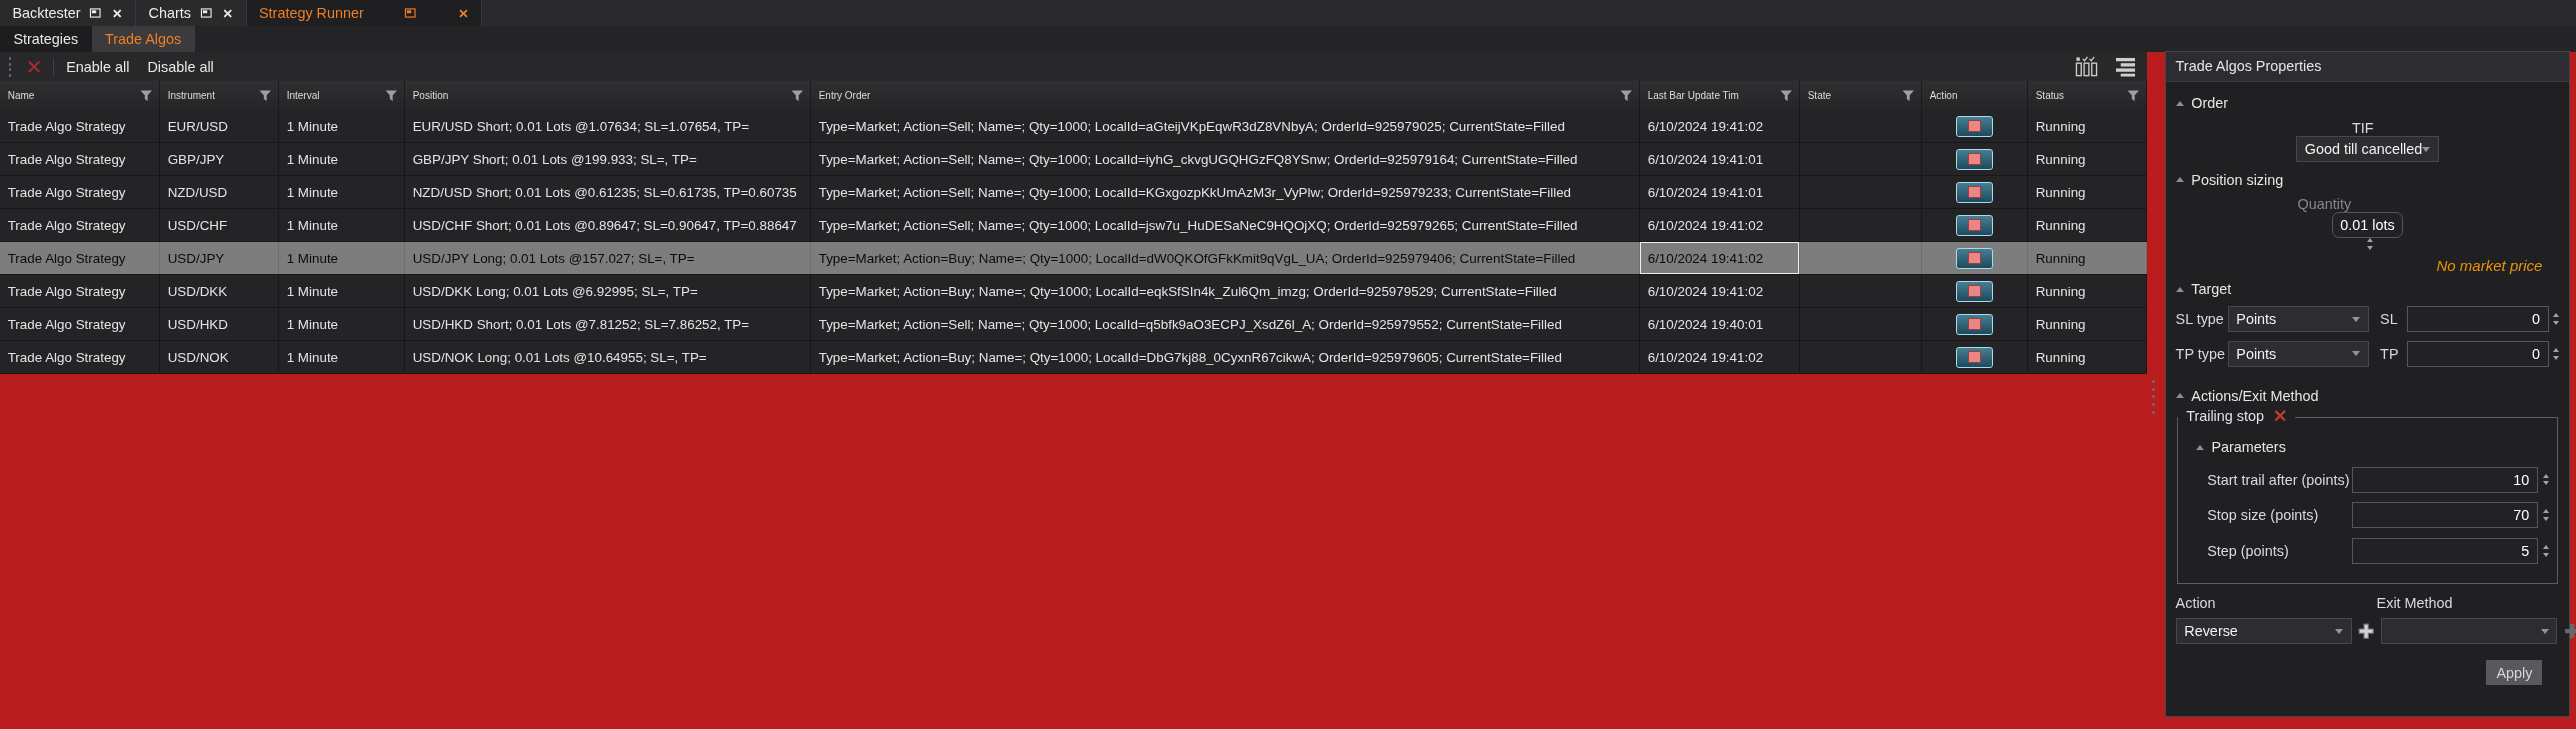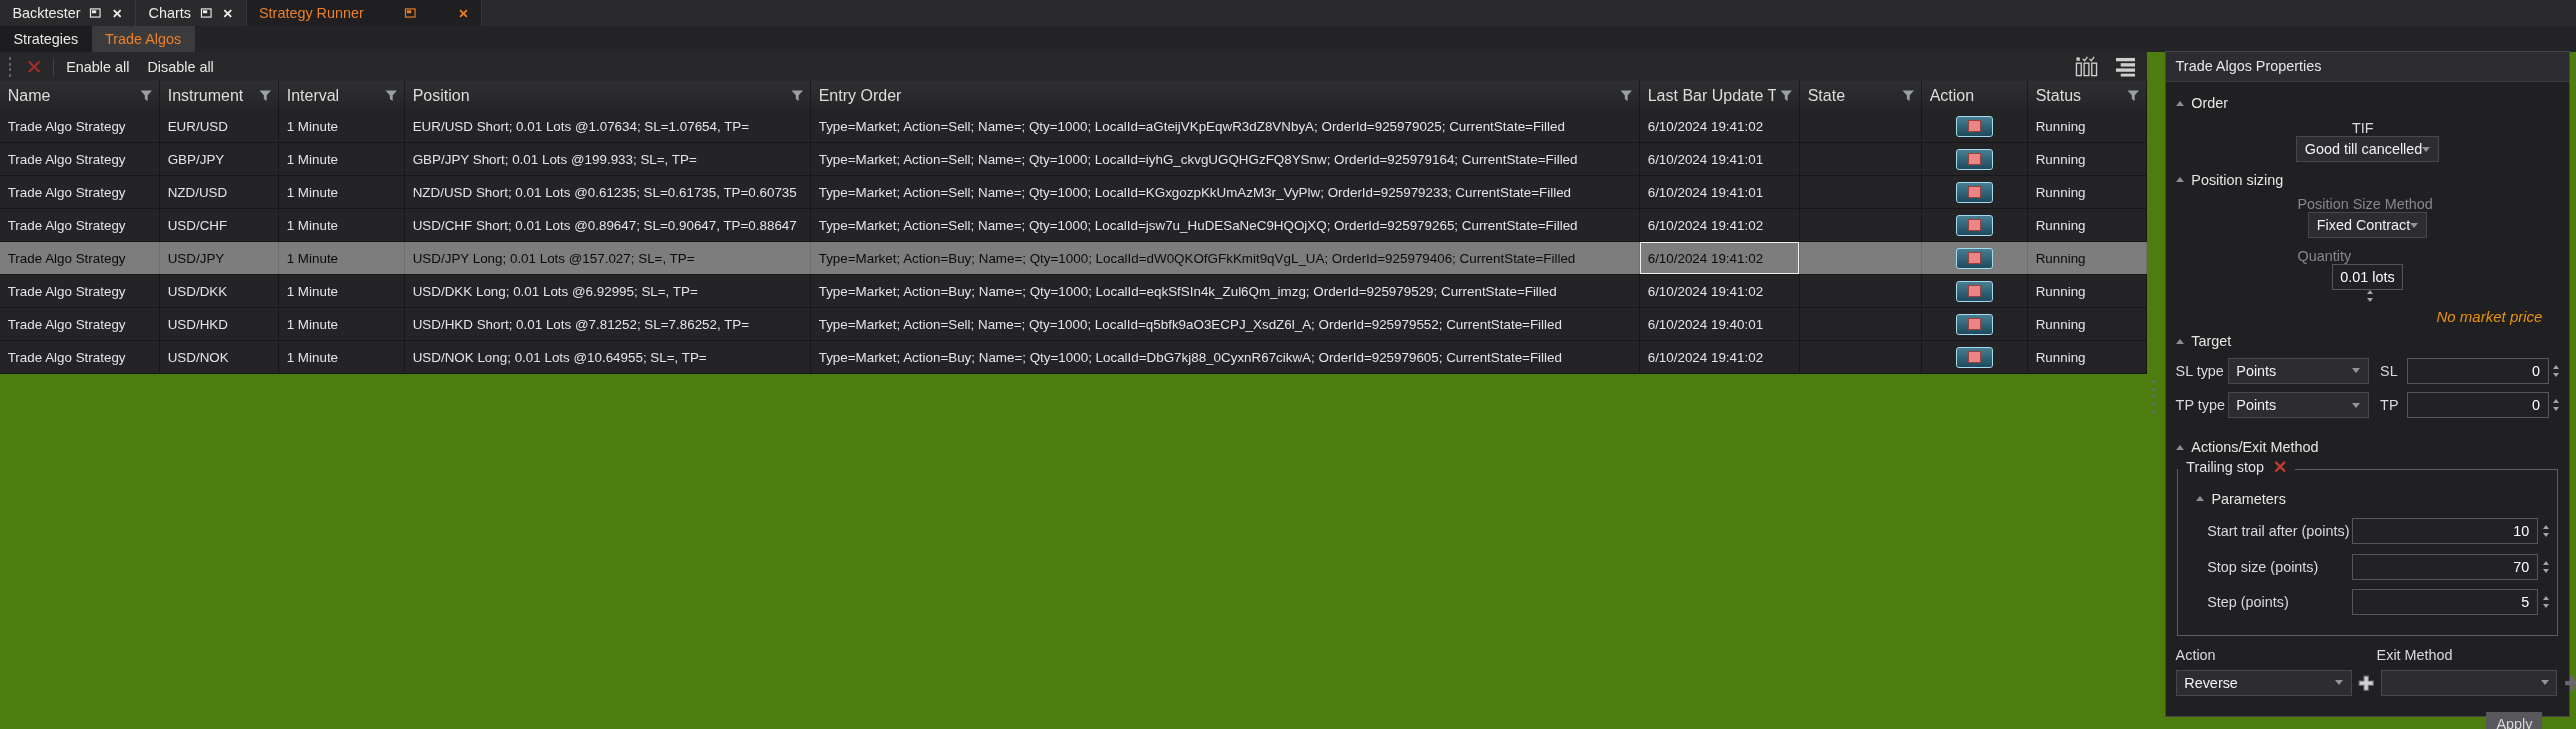--- a/index.html
+++ b/index.html
@@ -1,16 +1,16 @@
 <!DOCTYPE html>
 <html><head>
 <meta charset="utf-8">
 <style>
   html,body { margin:0; padding:0; background:#111; }
-  .app { position:relative; width:2576px; height:729px; background:#4d7c0f;
+  .app { position:relative; width:2576px; height:729px; background:#b91c1c;
          font-family:"Liberation Sans", sans-serif; color:#e6e6e6; overflow:hidden; }
 
   
   .tabbar { position:absolute; left:0; top:0; width:100%; height:26px; background:#2a2a2c;
             display:flex; align-items:stretch; }
   .tab { display:flex; align-items:center; gap:8.6px; padding:0 12.5px; font-size:14.4px;
          color:#ececec; border-right:1px solid #3a3a3d; cursor:default; }
   .tab .tab-x { font-size:12.5px; font-weight:bold; margin-left:1.9px; }
   .tab.active { background:#1f1f21; color:#ee7f27;gap:40px; }
 
@@ -24,21 +24,21 @@
   .toolbar { position:absolute; left:0; top:52px; width:2147px; height:30px; background:#28282b;
              display:flex; align-items:center; }
   .grip { display:flex; flex-direction:column; gap:2.9px; margin:0 14.4px 0 8.6px; }
   .grip i { width:2.9px; height:2.9px; border-radius:50%; background:#6c6c70; }
   .tsep { width:1px; height:19px; background:#3f3f44; margin:0 12.5px 0 10.5px; }
   .tbtn { font-size:14.4px; color:#e8e8e8; margin-right:18px; }
   .tool-right { margin-left:auto; display:flex; gap:15.3px; align-items:center; padding-right:9.6px; }
 
   
   .thead { position:absolute; left:0; top:81px; width:2147px; height:29px; display:grid; }
-  .hcell { display:flex; align-items:center; padding:0 6.7px 0 7.7px; font-size:16px; color:#dddddd;
+  .hcell { display:flex; align-items:center; padding:0 6.7px 0 7.7px; font-size:10px; color:#dddddd;
            background:linear-gradient(#2f2f32,#252528); border-right:1px solid #1a1a1c;
            white-space:nowrap; overflow:hidden; }
   .hcell span { flex:1 1 auto; overflow:hidden; }
   .funnel { flex:0 0 auto; margin-left:3.8px; }
   .tbody { position:absolute; left:0; top:110px; width:2147px; }
   .trow { display:grid; height:32px; background:#242427; border-bottom:1px solid #17171a; }
   .cell { display:flex; align-items:center; padding:0 7.7px; font-size:13.4px; color:#e4e4e6;
           border-right:1px solid #17171a; white-space:nowrap; overflow:hidden; box-sizing:border-box; }
   .trow.sel { background:#7d7d7d; }
   .trow.sel .cell { color:#0b0b0b; border-right-color:#6e6e6e; }
@@ -65,21 +65,21 @@
   .lbl { color:#dadade; white-space:nowrap; }
   .lbl.dim { color:#87878c; }
   .w140 { width:140px; flex:0 0 auto; }
   .dd { height:26px; background:#2d2d30; border:1px solid #47474c; display:flex; align-items:center;
         padding:0 7.7px; box-sizing:border-box; color:#f2f2f4; }
   .dd.grow { flex:1 1 auto; }
   .dda { width:0; height:0; border-left:4.8px solid transparent; border-right:4.8px solid transparent;
          border-top:5.8px solid #93939a; margin-left:auto; }
   .numbox { height:26px; background:#222226; border:1px solid #55555b; display:flex; align-items:center;
             justify-content:flex-end; padding:0 7.7px; box-sizing:border-box; color:#ffffff; }
-  .numbox.grow { flex:1 1 auto; }
+  .numbox.grow { flex:1 1 auto;border-radius:7px; }
   .spin { display:flex; flex-direction:column; gap:3.8px; margin-left:4.8px; flex:0 0 auto; }
   .spin .up { width:0; height:0; border-left:3.8px solid transparent; border-right:3.8px solid transparent;
               border-bottom:4.8px solid #a2a2a8; }
   .spin .dn { width:0; height:0; border-left:3.8px solid transparent; border-right:3.8px solid transparent;
               border-top:4.8px solid #a2a2a8; }
   .warn { text-align:right; color:#e8930c; font-style:italic; margin:-2.9px 17px 7.7px 0; font-size:15px; }
   .t-row { display:flex; align-items:center; margin-bottom:8.6px; }
   .tlbl1 { width:52px; flex:0 0 auto; }
   .t-row .dd { width:141px; flex:0 0 auto; }
   .tlbl2 { width:27px; margin-left:11.5px; flex:0 0 auto; }
@@ -373,27 +373,20 @@
           <span>Good till cancelled</span>
           <span class="dda"></span>
         </div>
       </div>
 
       <div class="sect">
         <span class="tri"></span>
         <span>Position sizing</span>
       </div>
       <div class="prow">
-        <span class="lbl dim w140">Position Size Method</span>
-        <div class="dd grow">
-          <span>Fixed Contract</span>
-          <span class="dda"></span>
-        </div>
-      </div>
-      <div class="prow">
         <span class="lbl dim w140">Quantity</span>
         <div class="numbox grow">
           <span>0.01 lots</span>
         </div>
         <div class="spin">
             <i class="up"></i>
             <i class="dn"></i>
           </div>
       </div>
       <div class="warn">No market price</div>

